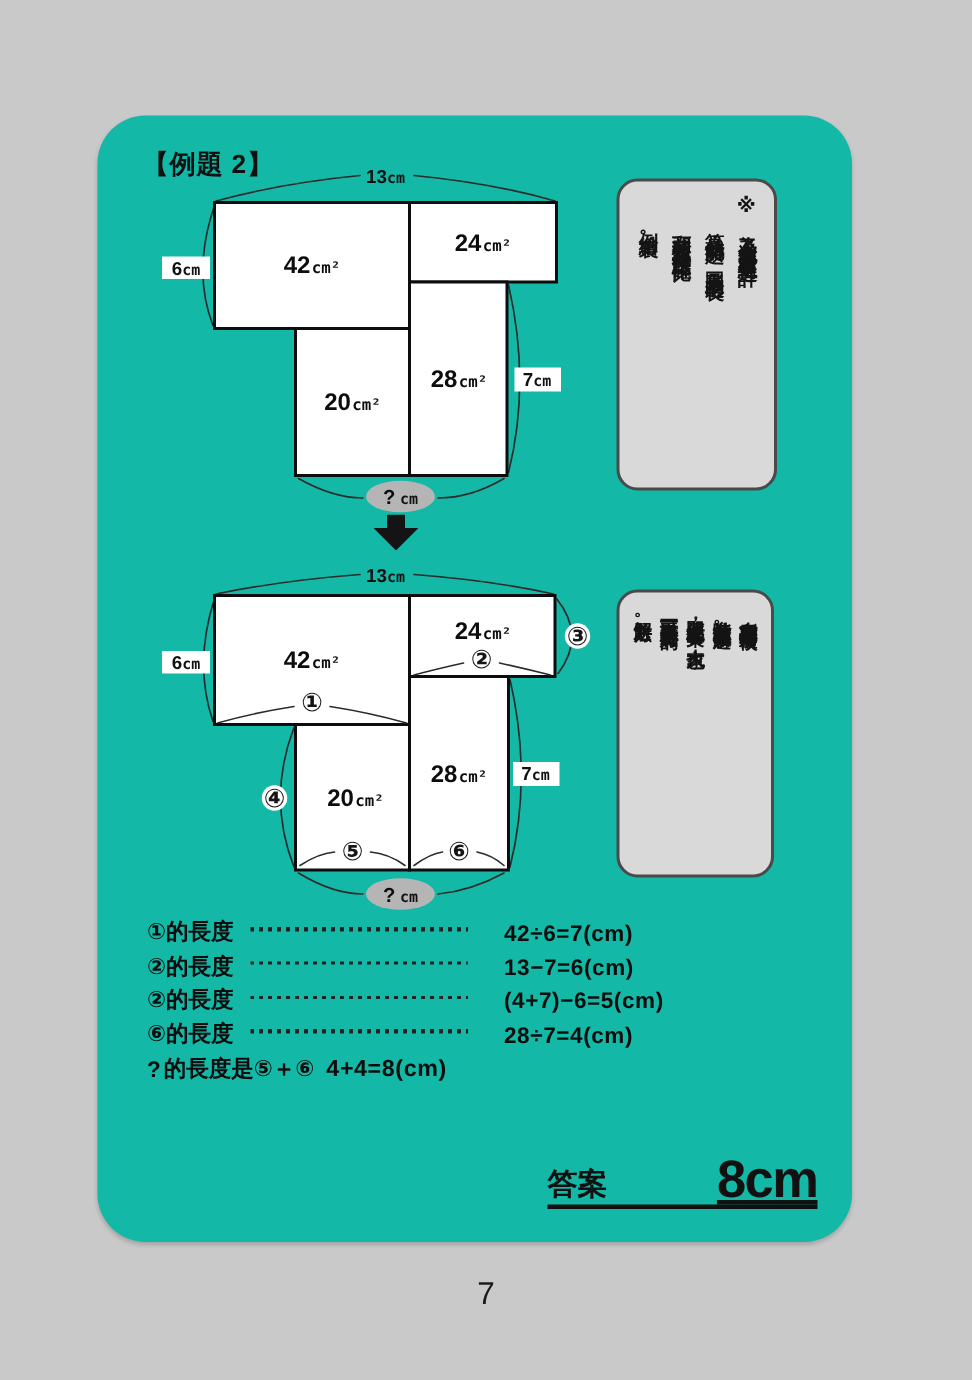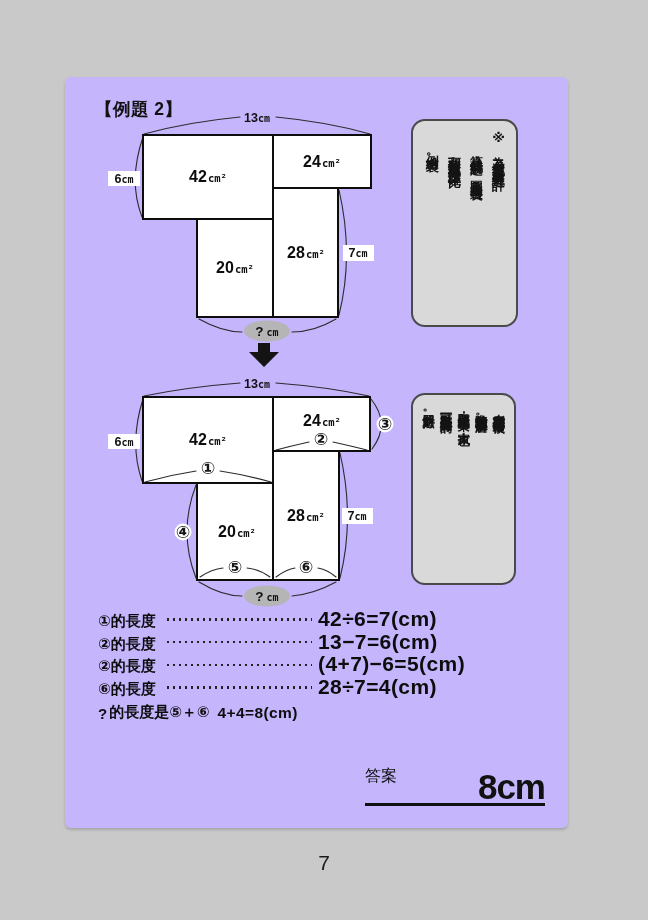--- a/index.html
+++ b/index.html
@@ -4,21 +4,21 @@
 <style>
   html,body { margin:0; padding:0; }
   body {
     width:648px; height:920px; position:relative; overflow:hidden;
     background:#c9c9c9;
     font-family:"Liberation Sans","DejaVu Sans",sans-serif;
     color:#111;
   }
   .card {
     position:absolute; left:65px; top:77px; width:503px; height:751px;
-    background:#c4b5fd; border-radius:6px;
+    background:#14b8a6; border-radius:32px;
     box-shadow:0 2px 3px rgba(0,0,0,.18);
   }
   .title {
     position:absolute; left:30px; top:20px;
     font-size:17.5px; font-weight:700; letter-spacing:.5px;
   }
   .svg1 { position:absolute; left:35px; top:28px; }
   .svg2 { position:absolute; left:35px; top:298px; }
   .arrow { position:absolute; left:184px; top:266px; }
 
@@ -40,31 +40,31 @@
   .solution { position:absolute; left:33px; top:531px; width:400px; }
   .sol-row {
     display:flex; align-items:flex-end; height:22.8px;
     font-size:15px; font-weight:600; color:#0d0d0d;
   }
   .sol-label { width:64px; white-space:nowrap; }
   .sol-dots {
     width:145px; height:2.6px; margin-left:5px; align-self:center;
     background:repeating-linear-gradient(to right,#222 0 2.2px,transparent 2.2px 6px);
   }
-  .sol-expr { margin-left:6px; font-size:21px; letter-spacing:.4px; white-space:nowrap; }
+  .sol-expr { margin-left:24px; font-size:15px; letter-spacing:.4px; white-space:nowrap; }
   .sol-q { font-weight:800; margin-right:2px; }
   .sol-fexpr { margin-left:8px; font-size:15.5px; letter-spacing:.4px; }
 
   .answer {
     position:absolute; left:300px; top:682px; width:180px; height:44px;
     border-bottom:3px solid #111;
     display:flex; align-items:flex-end; justify-content:space-between;
   }
-  .answer-label { font-size:16px; font-weight:400; padding-bottom:16px; }
-  .answer-value { font-size:35px; font-weight:700; line-height:.95; letter-spacing:-1px; }
+  .answer-label { font-size:20px; font-weight:700; padding-bottom:0; }
+  .answer-value { font-size:35px; font-weight:700; line-height:.95; letter-spacing:-1px;text-decoration:underline; }
 
   .pageno { position:absolute; left:0; top:851px; width:648px; text-align:center; font-size:21px; color:#1a1a1a; }
 
   
   .dim       { font:600 12.5px "Liberation Sans",sans-serif; fill:#111; }
   .unit      { font:600 10px "DejaVu Sans Mono",monospace; fill:#111; }
   .area-num  { font:600 16px "Liberation Sans",sans-serif; fill:#0d0d0d; }
   .area-unit { font:600 10.5px "DejaVu Sans Mono",monospace; fill:#0d0d0d; }
   .qmark     { font:800 13.5px "Liberation Sans",sans-serif; fill:#0d0d0d; }
   .mark-glyph{ font:600 17px "DejaVu Sans",sans-serif; fill:#161616; }

